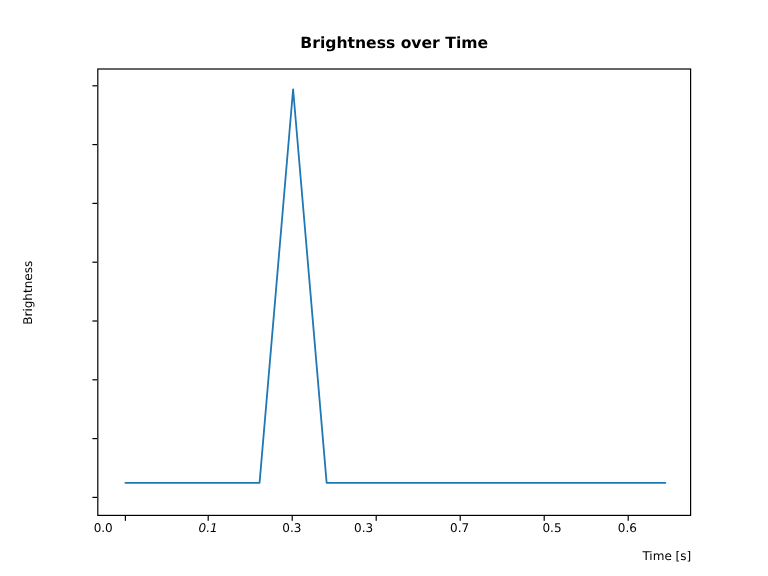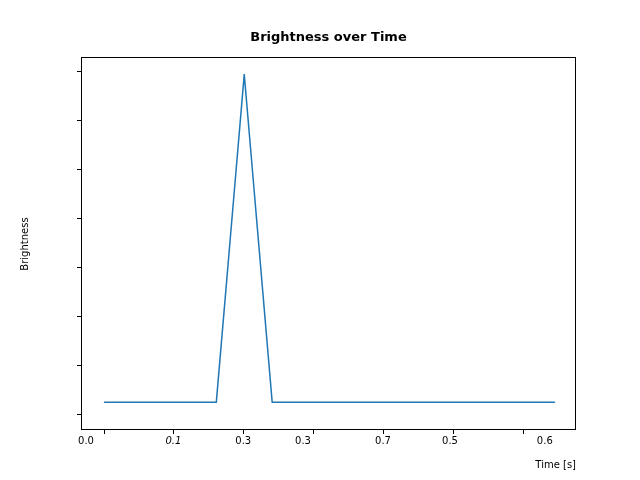--- a/index.html
+++ b/index.html
@@ -122,22 +122,22 @@
       <div class="ytick-mark" style="top: 169px;"></div>
       <div class="ytick-mark" style="top: 120px;"></div>
       <div class="ytick-mark" style="top: 71px;"></div>
     </div>
   <div id="xtick-labels">
       <div class="xtick-label" style="left: 56px;">0.0</div>
       <div class="xtick-label" style="left: 143.376px; font-style: italic;">0.1</div>
       <div class="xtick-label" style="left: 213.252px;">0.3</div>
       <div class="xtick-label" style="left: 273px;">0.3</div>
       <div class="xtick-label" style="left: 353.003px;">0.7</div>
-      <div class="xtick-label" style="left: 420px; text-align: center;">0.5</div>
-      <div class="xtick-label" style="left: 492.755px; text-align: right;">0.6</div>
+      <div class="xtick-label" style="left: 430px; text-align: center;">0.5</div>
+      <div class="xtick-label" style="left: 492.755px;">0.6</div>
     </div>
   <div id="xtick-marks">
       <div class="xtick-mark" style="left: 104px;"></div>
       <div class="xtick-mark" style="left: 173px;"></div>
       <div class="xtick-mark" style="left: 243px;"></div>
       <div class="xtick-mark" style="left: 313px;"></div>
       <div class="xtick-mark" style="left: 383px;"></div>
       <div class="xtick-mark" style="left: 453px;"></div>
       <div class="xtick-mark" style="left: 523px;"></div>
     </div>

